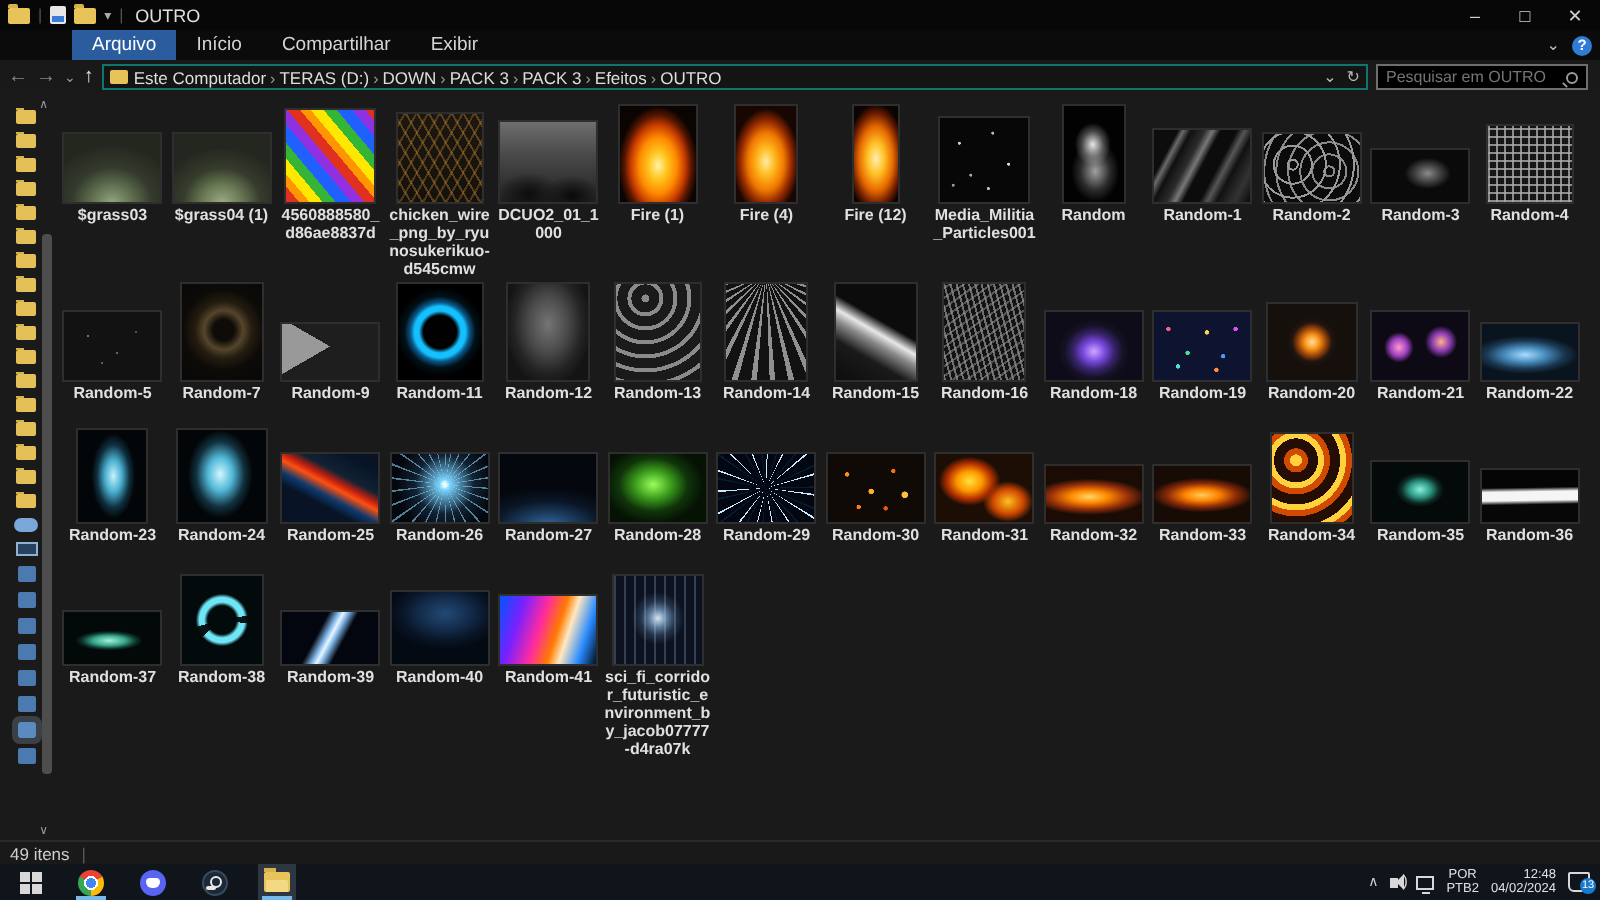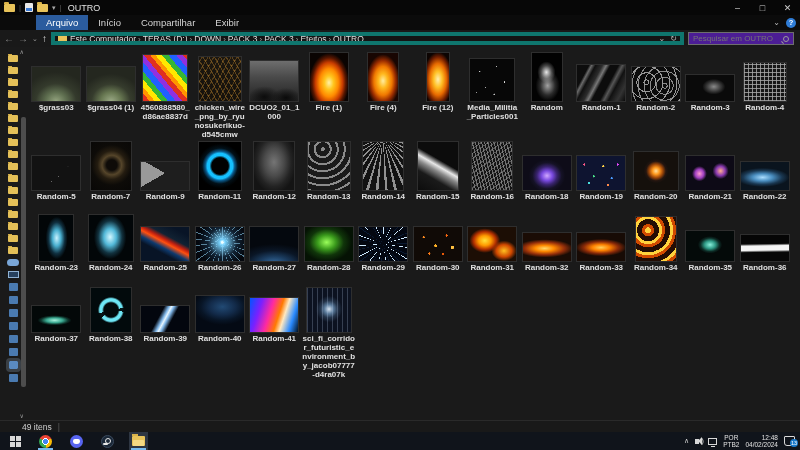--- a/index.html
+++ b/index.html
@@ -26,25 +26,25 @@
   .rtab.active { background:#2b5c9e; color:#fff;margin-left:36px; }
   .tabs-right { position:absolute; right:4px; top:0; height:100%; display:flex; align-items:center; gap:6px; }
   .collapse-chev { color:#bbb; font-size:8px; }
   .help-circle { width:10px; height:10px; border-radius:50%; background:#2e7cd6; color:#fff; font-size:7.5px; font-weight:bold; display:flex; align-items:center; justify-content:center; }
 
   
   .addrrow { height:17px; background:#191919; display:flex; align-items:center; gap:4px; padding:0 6px 0 4px; flex:0 0 auto; }
   .navarrow { color:#8a8a8a; font-size:10px; line-height:1; }
   .navarrow.up { color:#e0e0e0; }
   .navchev { color:#9a9a9a; font-size:7px; }
-  .addrbox { flex:1; height:13px; background:#141414; border:4px solid #0f766e; display:flex; align-items:center; padding:0 3px; gap:3px; color:#dedede; font-size:8.5px; white-space:nowrap; overflow:hidden; }
+  .addrbox { flex:1; height:13px; background:#141414; border:1px solid #0f766e; display:flex; align-items:center; padding:0 3px; gap:3px; color:#dedede; font-size:8.5px; white-space:nowrap; overflow:hidden; }
   .addr-folder { width:9px; height:7px; background:#e8c35a; border-radius:1px; flex:0 0 auto; }
   .crumb-sep { color:#9a9a9a; font-size:8px; padding:0 2px; }
   .addr-right { margin-left:auto; display:flex; align-items:center; gap:5px; color:#b8b8b8; font-size:8px; }
-  .searchbox { width:106px; height:13px; background:#4c1d95; border:1px solid #6e6e6e; display:flex; align-items:center; padding:0 4px; gap:3px; }
+  .searchbox { width:106px; height:13px; background:#000000; border:1px solid #6e6e6e; display:flex; align-items:center; padding:0 4px; gap:3px; }
   .searchbox input { flex:1; min-width:0; background:transparent; border:none; outline:none; color:#9a9a9a; font-size:8px; font-family:"Liberation Sans", sans-serif; }
   .mag { width:6px; height:6px; border:1px solid #9a9a9a; border-radius:50%; position:relative; flex:0 0 auto; }
   .mag::after { content:""; position:absolute; width:3px; height:1px; background:#9a9a9a; left:-3px; top:5px; transform:rotate(45deg); }
 
   
   .main { flex:1; display:flex; background:#1a1a1a; overflow:hidden; }
   .navstrip { width:26px; flex:0 0 auto; position:relative; background:#1a1a1a; padding-top:2px; }
   .navstrip-chev { position:absolute; right:2px; font-size:6px; color:#9a9a9a; }
   .navstrip-chev.top { top:1px; } .navstrip-chev.bottom { bottom:1px; }
   .nav-icons { display:flex; flex-direction:column; align-items:center; gap:5px; padding-top:6px; }
@@ -59,21 +59,21 @@
 
   
   .gridwrap { flex:1; overflow:hidden;font-weight:bold; }
   .grid { display:flex; flex-wrap:wrap; align-content:flex-start; padding:6px 0 0 3px; width:770px; }
   .cell { width:54.5px; display:flex; flex-direction:column; align-items:center; margin-bottom:3px; }
   .tbox { height:48px; width:100%; display:flex; align-items:flex-end; justify-content:center; }
   .timg { box-shadow:0 0 0 1px #2e2e2e; background-color:#000; }
   .tlabel { width:53px; min-height:18px; margin-top:2px; color:#e0e0e0; font-size:8px; line-height:9px; text-align:center; word-break:break-all; }
 
   
-  .statusbar { height:12px; background:#191919; border-top:1px solid #2a2a2a; display:flex; align-items:center; color:#cfcfcf; font-size:8.5px; padding-left:22px; gap:6px; flex:0 0 auto; }
+  .statusbar { height:12px; background:#191919; border-top:1px solid #2a2a2a; display:flex; align-items:center; color:#cfcfcf; font-size:8.5px; padding-left:5px; gap:6px; flex:0 0 auto; }
   .status-div { color:#5a5a5a; }
 
   
   .taskbar { height:18px; background:#10141b; display:flex; align-items:center; flex:0 0 auto; }
   .tb-apps { display:flex; align-items:center; gap:12px; padding-left:7px; height:100%; }
   .tb-app { height:100%; display:flex; align-items:center; justify-content:center; position:relative; padding:0 3px; }
   .tb-app.running::after { content:""; position:absolute; bottom:0; left:2px; right:2px; height:2px; background:#76b9ed; }
   .tb-app.active-win { background:#2e3642; }
   .ico-start { width:11px; height:11px; display:grid; grid-template-columns:5px 5px; grid-template-rows:5px 5px; gap:1px; }
   .ico-start span { background:#d8d8d8; }

